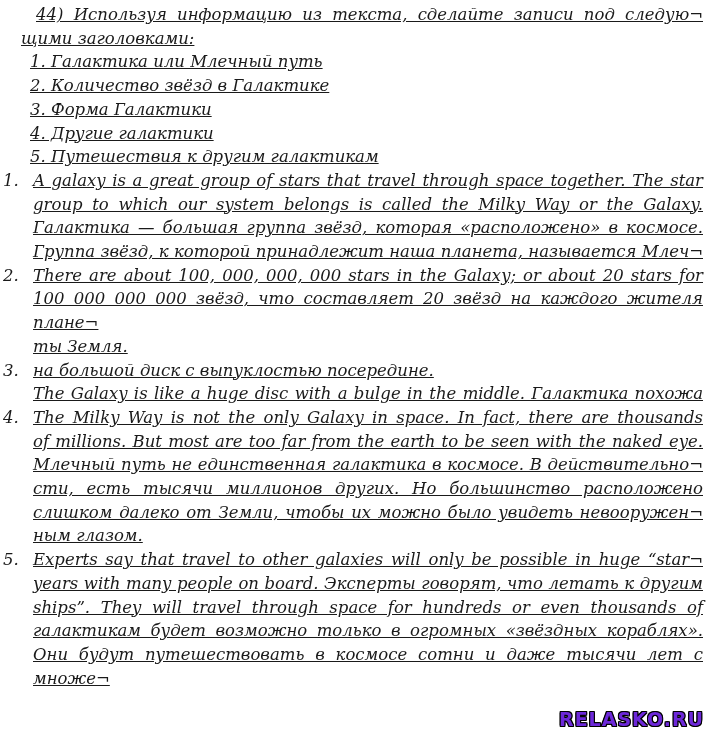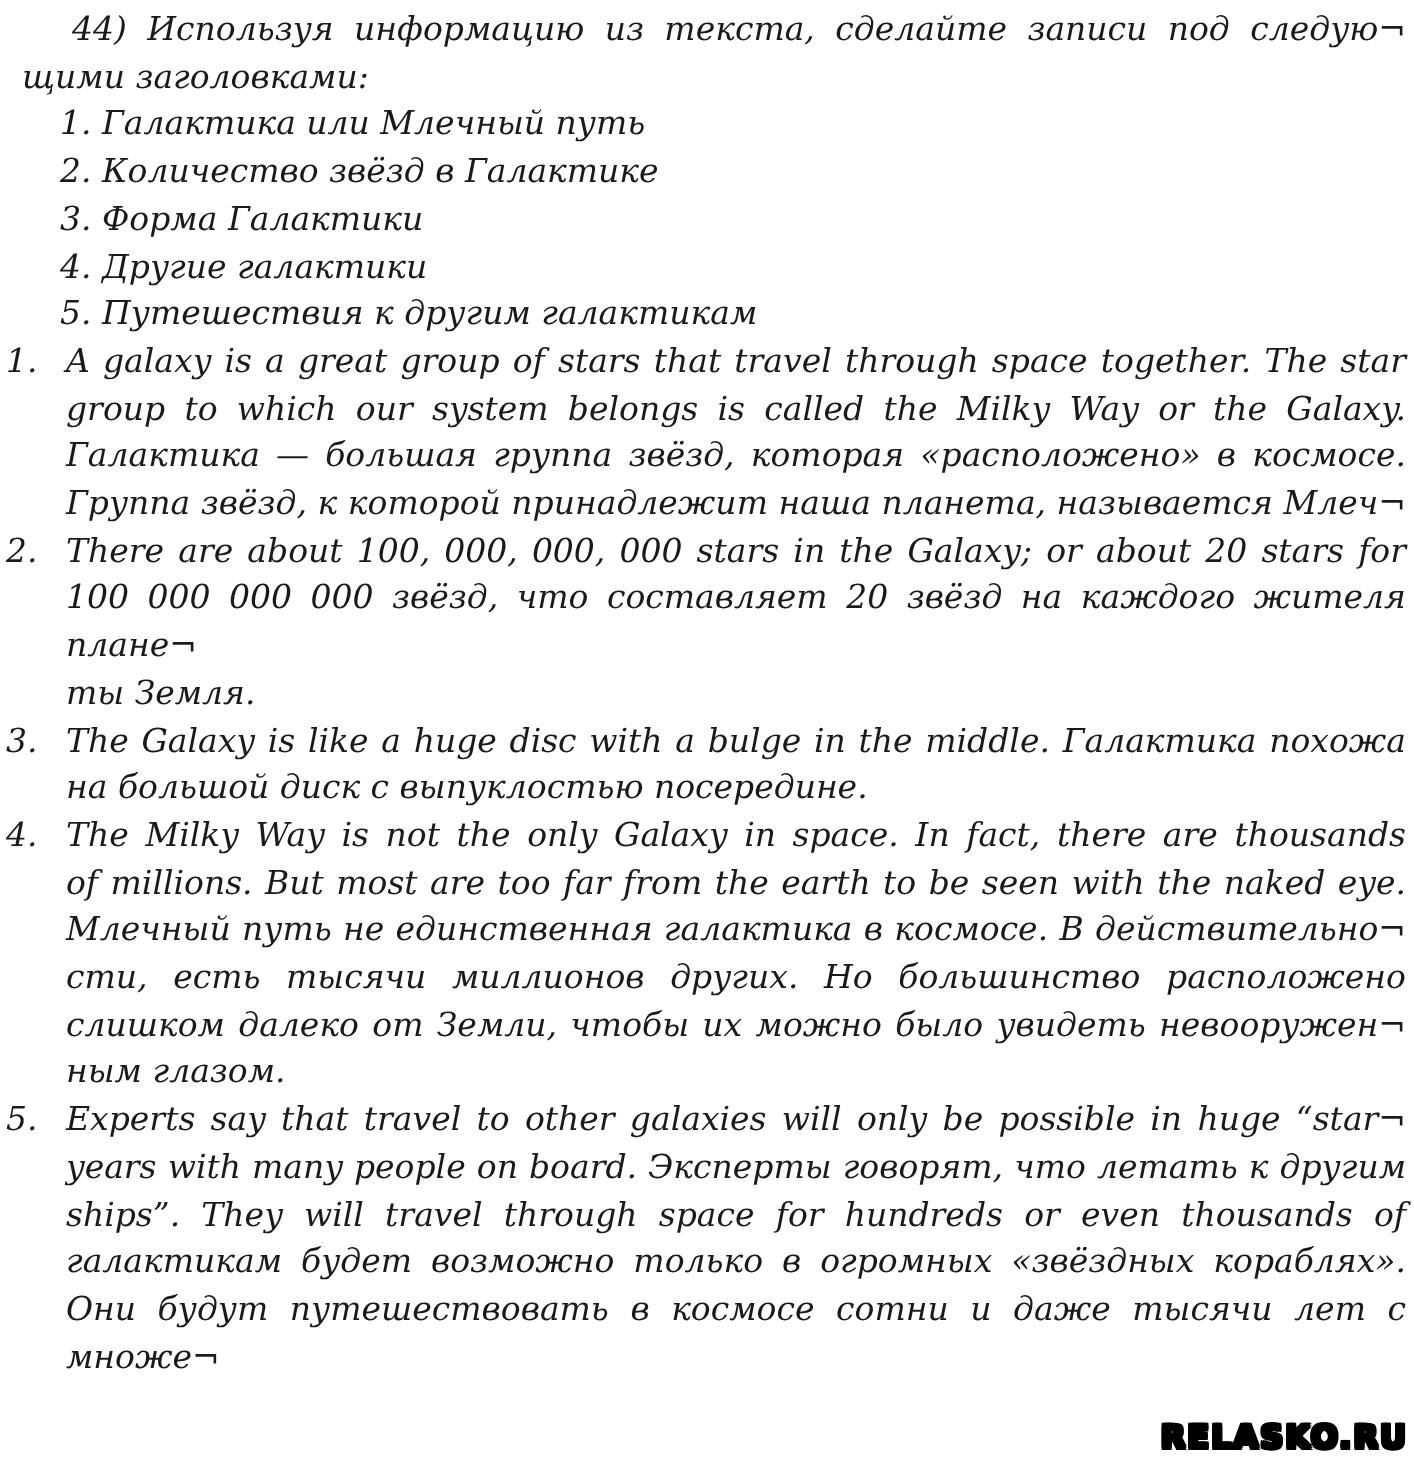--- a/index.html
+++ b/index.html
@@ -17,50 +17,51 @@
     box-sizing: border-box;
     width: 707px;
     height: 732px;
     padding: 3px 4px 0 0;
     background: #ffffff;
     color: #1a1a1a;
     font-family: "DejaVu Serif", serif;
     font-style: italic;
     font-size: 16.5px;
     line-height: 23.7px;
+    text-decoration: underline;
   }
   .line { display: block; }
   
   .j {
     text-align: justify;
     text-align-last: justify;
   }
   .indent-first { padding-left: 36px; }
-  .flush { padding-left: 11px; }
+  .flush { padding-left: 21px; }
   .heading { padding-left: 30px; }
   .para {
     position: relative;
     padding-left: 33px;
   }
   .para .num {
     position: absolute;
     left: 3px;
     top: 0;
   }
   .watermark {
     position: absolute;
     right: 3px;
     bottom: 5px;
     font-family: "DejaVu Sans", sans-serif;
     font-style: normal;
     font-weight: bold;
-    font-size: 16px;
+    font-size: 19px;
     line-height: 16px;
     letter-spacing: 1px;
-    color: #000000;
+    color: #6d28d9;
     text-shadow:
       -1px -1px 0 #000, 1px -1px 0 #000,
       -1px 1px 0 #000, 1px 1px 0 #000,
       0 -1px 0 #000, 0 1px 0 #000,
       -1px 0 0 #000, 1px 0 0 #000;
   }
 </style>
 </head>
 <body>
 
@@ -85,22 +86,22 @@
 
   <div class="para">
     <span class="num">2.</span>
     <div class="line j">There are about 100, 000, 000, 000 stars in the Galaxy; or about 20 stars for</div>
     <div class="line j">100 000 000 000 звёзд, что составляет 20 звёзд на каждого жителя плане¬</div>
     <div class="line">ты Земля.</div>
   </div>
 
   <div class="para">
     <span class="num">3.</span>
+    <div class="line">на большой диск с выпуклостью посередине.</div>
     <div class="line j">The Galaxy is like a huge disc with a bulge in the middle. Галактика похожа</div>
-    <div class="line">на большой диск с выпуклостью посередине.</div>
   </div>
 
   <div class="para">
     <span class="num">4.</span>
     <div class="line j">The Milky Way is not the only Galaxy in space. In fact, there are thousands</div>
     <div class="line j">of millions. But most are too far from the earth to be seen with the naked eye.</div>
     <div class="line j">Млечный путь не единственная галактика в космосе. В действительно¬</div>
     <div class="line j">сти, есть тысячи миллионов других. Но большинство расположено</div>
     <div class="line j">слишком далеко от Земли, чтобы их можно было увидеть невооружен¬</div>
     <div class="line">ным глазом.</div>

